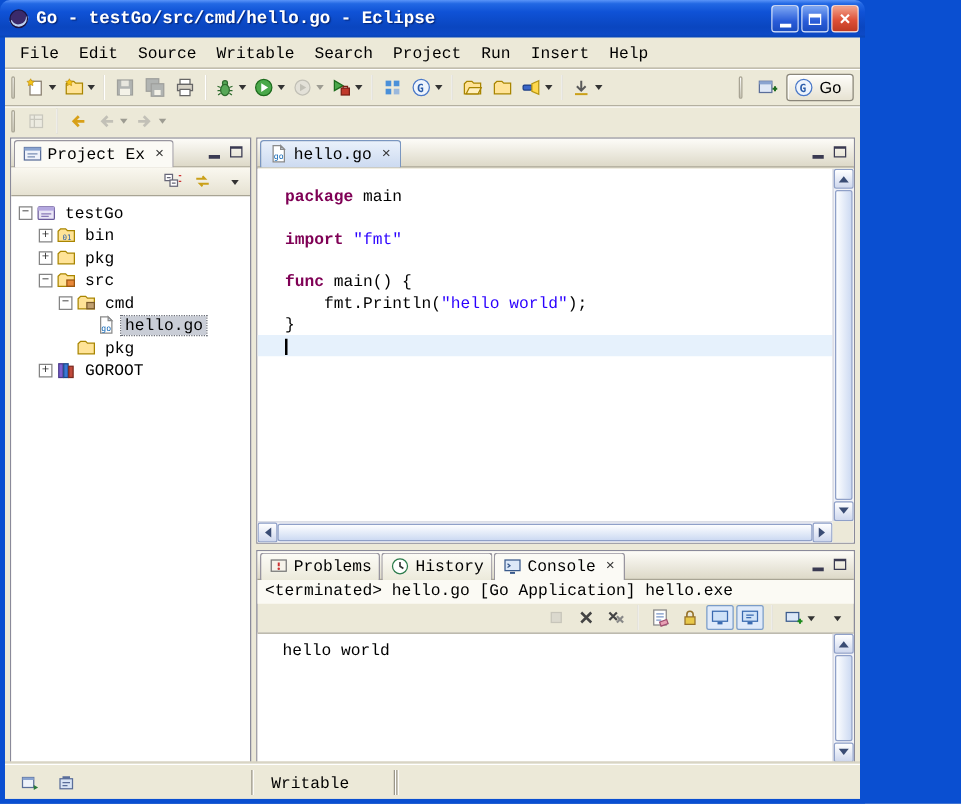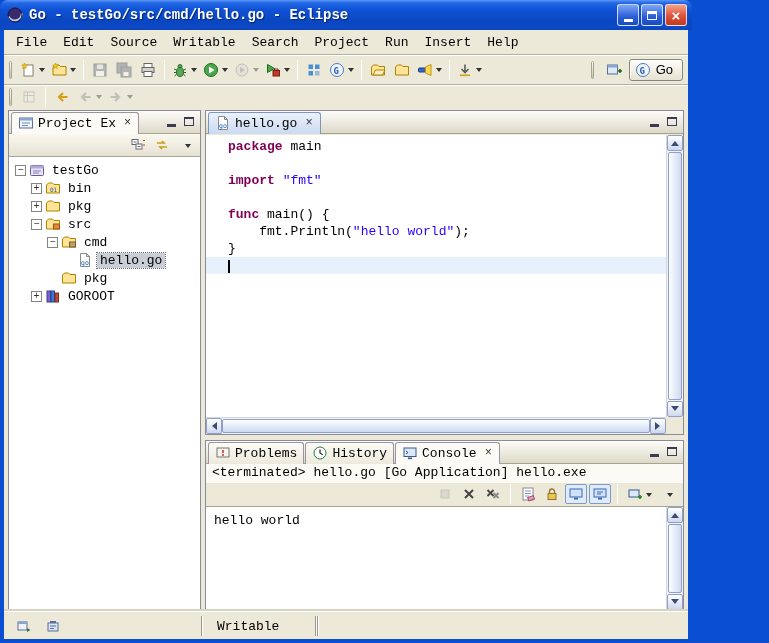--- a/index.html
+++ b/index.html
@@ -87,21 +87,21 @@
   .tree-row { display:flex; align-items:center; height:18px; white-space:nowrap; }
   .toggle { width:11px; height:11px; border:1px solid #848484; background:#fff; font-size:10px; line-height:9px; text-align:center; margin-right:3px; flex:none; color:#333; }
   .toggle.hidden { visibility:hidden; }
   .tree-icon { width:16px; height:16px; margin-right:4px; flex:none; }
   .tree-icon svg { display:block; }
   .tree-label { padding:0 3px; }
   .tree-row.selected .tree-label { background:#c9cdd6; outline:1px dotted #6a6e78; }
 
   
   .editor-body { position:absolute; top:24px; left:0; right:0; bottom:0; background:#fff; overflow:hidden; }
-  .code-lines { position:absolute; top:0; left:0; right:17px; bottom:17px; padding:3px 0 0 0; white-space:pre; line-height:17px; }
+  .code-lines { position:absolute; top:0; left:0; right:17px; bottom:17px; padding:14px 0 0 0; white-space:pre; line-height:17px; }
   .code-line { height:17px; padding-left:22px; }
   .code-line.current { background:#e6f1fc; }
   .tok-kw { color:#7f0055; font-weight:bold; }
   .tok-str { color:#2a00ff; }
   .tok-plain { color:#000; }
   .caret { display:inline-block; width:2px; height:13px; background:#000; vertical-align:text-bottom; }
 
   
   .vscroll { position:absolute; right:0; top:0; bottom:17px; width:17px; background:#f0f2f8; border-left:1px solid #d4d6e0; }
   .vscroll.full { bottom:0; }
@@ -118,21 +118,21 @@
   .vthumb { position:absolute; left:1px; right:1px; top:17px; bottom:17px; background:linear-gradient(90deg,#fdfeff,#cddaf2); border:1px solid #8fa0c8; border-radius:2px; }
   .hthumb { flex:1; margin:1px 0; background:linear-gradient(#fdfeff,#cddaf2); border:1px solid #8fa0c8; border-radius:2px; }
 
   
   .console-status { height:19px; background:#fbfaf4; padding:1px 6px; white-space:nowrap; overflow:hidden; }
   .console-toolbar { height:22px; display:flex; align-items:center; justify-content:flex-end; gap:2px; padding:0 4px; }
   .cbtn { height:20px; min-width:22px; padding:0 2px; border:1px solid transparent; background:transparent; display:flex; align-items:center; justify-content:center; flex:none; }
   .cbtn.pressed { border:1px solid #7a9cc8; background:#dfeafa; border-radius:2px; }
   .cbtn.dis { opacity:.42; filter:grayscale(.8); }
   .console-body { position:absolute; top:65px; left:0; right:0; bottom:0; background:#fff; border-top:1px solid #a8a494; }
-  .console-output { padding:6px 8px; white-space:pre; }
+  .console-output { padding:6px 20px; white-space:pre; }
 
   
   .statusbar { position:absolute; left:0; right:0; bottom:0; height:28px; background:#ece9d8; display:flex; align-items:stretch; padding:3px 2px 2px; border-top:1px solid #fff; box-shadow:0 -2px 0 #d8d4c4; }
   .sb-left { width:195px; display:flex; align-items:center; gap:7px; padding-left:7px; }
   .sb-div { width:2px; border-left:1px solid #9a9688; border-right:1px solid #fff; margin:1px 0; flex:none; }
   .sb-cell { display:flex; align-items:center; padding:0 14px; min-width:112px; white-space:nowrap; }
 </style>
 </head>
 <body>
 

